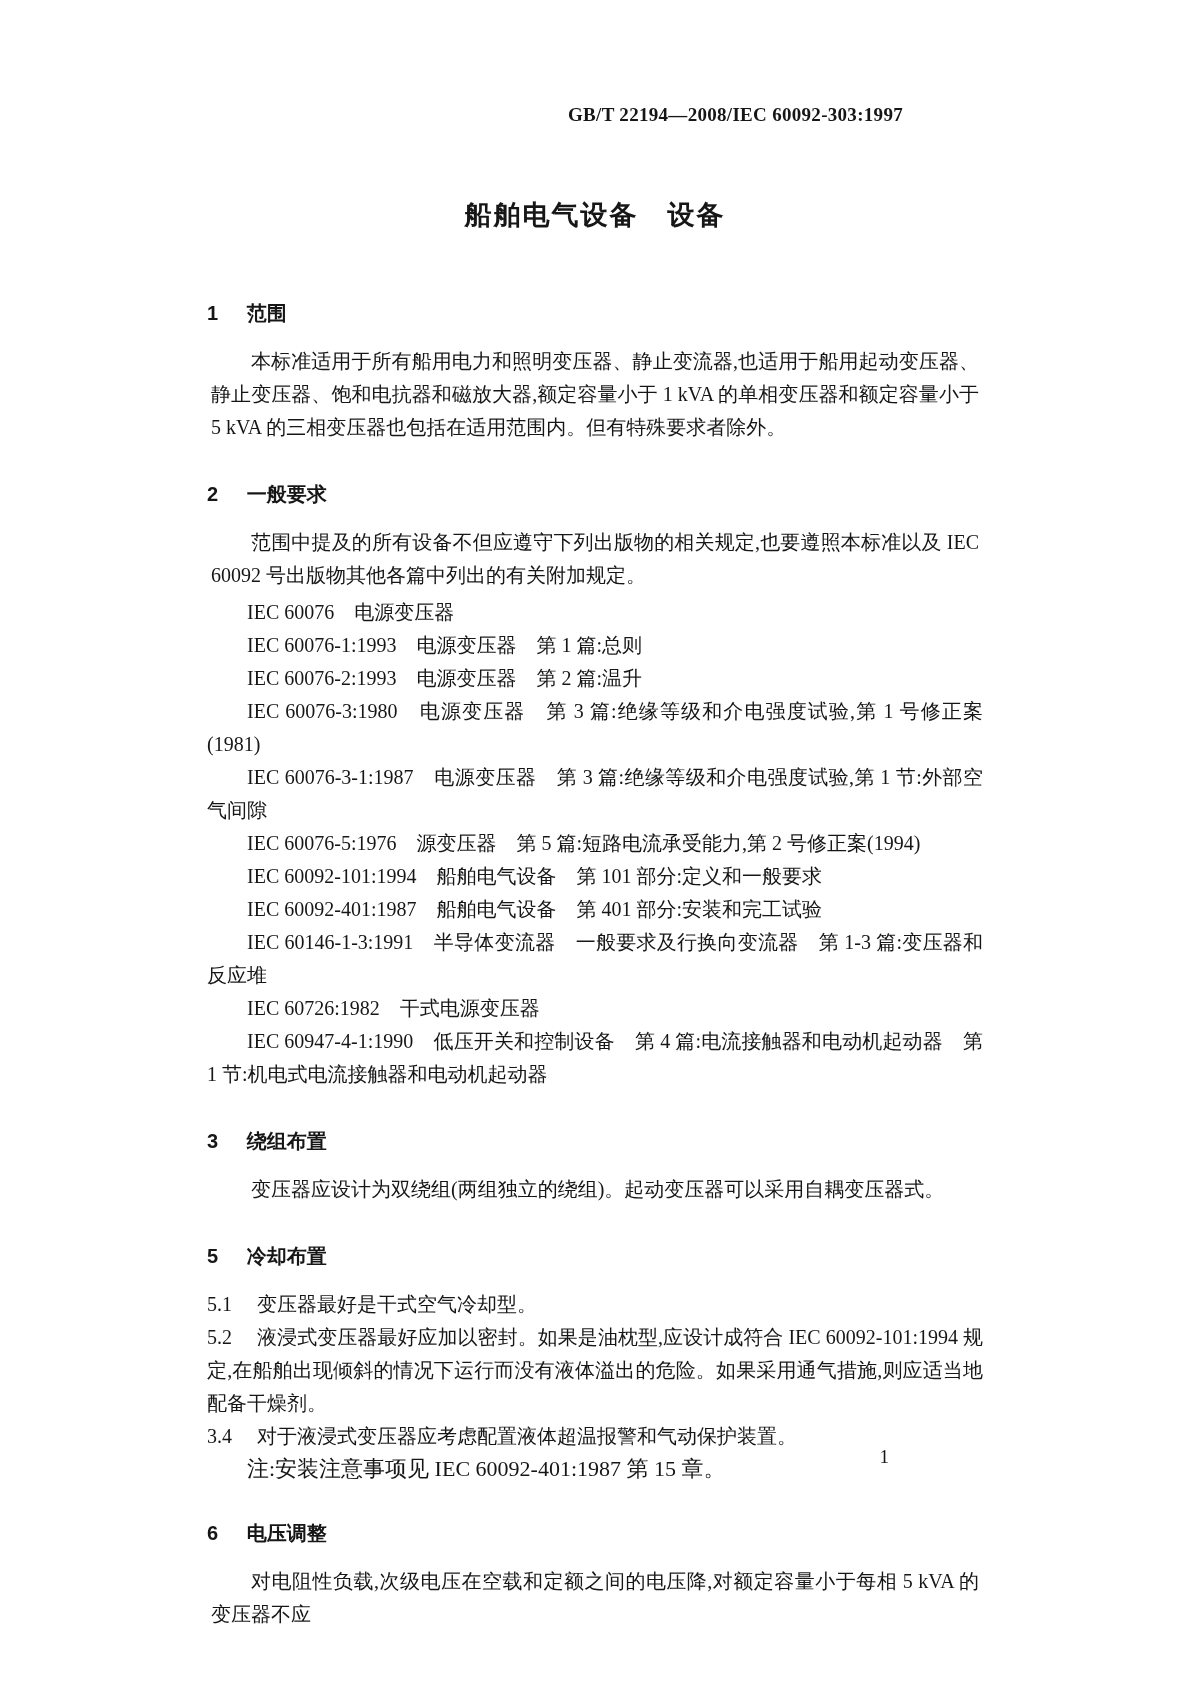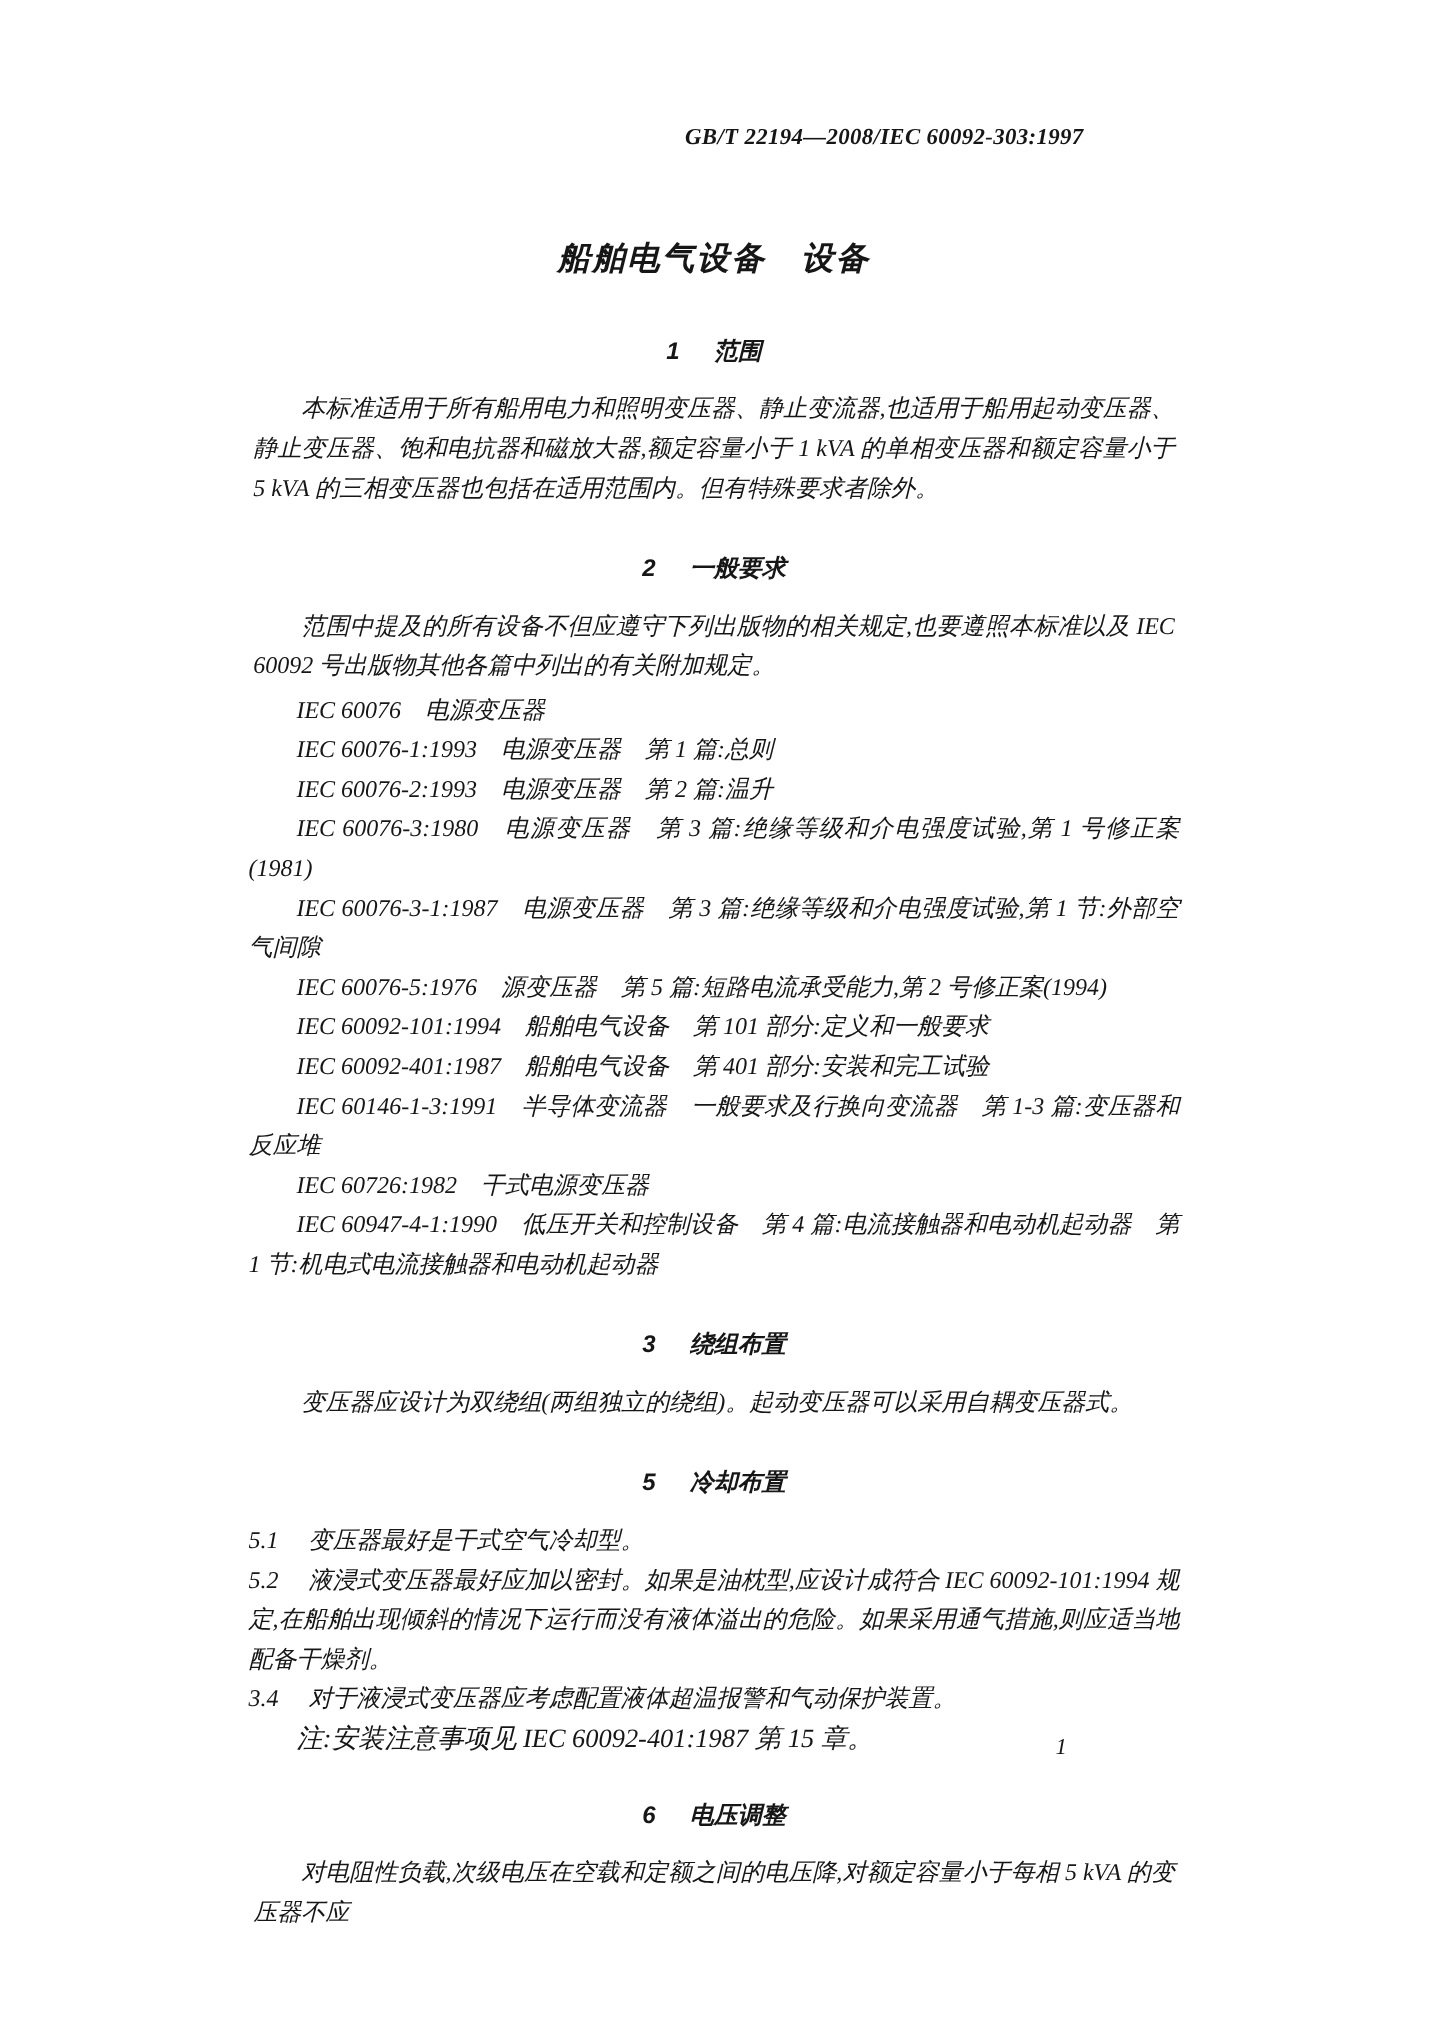--- a/index.html
+++ b/index.html
@@ -13,48 +13,46 @@
     height: 1684px;
     box-sizing: border-box;
     margin: 0 auto;
     padding: 103px 125px 0 124px;
     background: #ffffff;
     color: #161616;
     font-family: "Liberation Serif", "DejaVu Serif", serif;
     font-size: 20px;
     line-height: 33px;
     overflow: hidden;
-    font-style: italic;
   }
   .doc-header {
     text-align: right;
     padding-right: 80px;
     font-size: 19px;
     font-weight: bold;
     line-height: 24px;
     letter-spacing: 0.3px;
   }
   .doc-title {
     margin-top: 68px;
-    margin-bottom: 42px;
+    margin-bottom: 62px;
     text-align: center;
     font-family: "Liberation Sans", "DejaVu Sans", sans-serif;
     font-weight: bold;
     font-size: 27px;
     line-height: 40px;
     letter-spacing: 2px;
   }
   section { margin: 0; }
   .sec-heading {
     font-family: "Liberation Sans", "DejaVu Sans", sans-serif;
     font-weight: bold;
     font-size: 20px;
     line-height: 33px;
     margin: 34px 0 15px 0;
-    text-align: center;
   }
   .sec-num { display: inline-block; }
   .sec-title { margin-left: 1.15em; }
   .para {
     margin: 4px;
     text-indent: 2em;
     text-align: justify;
   }
   .ref {
     margin: 0;

